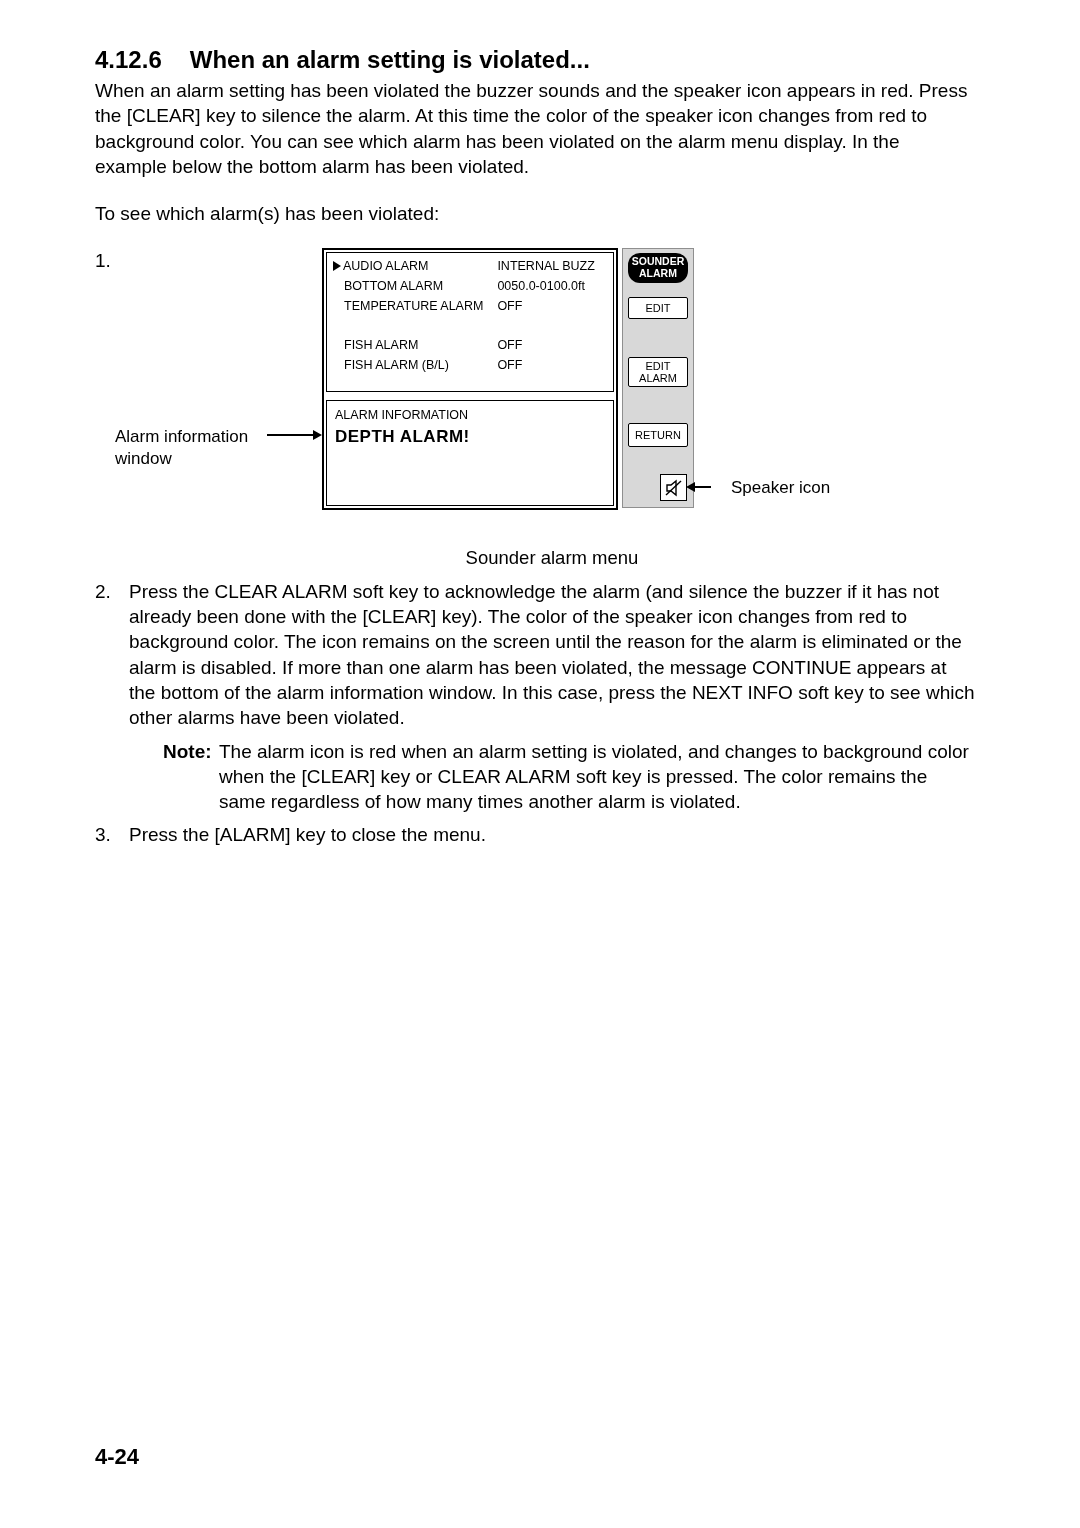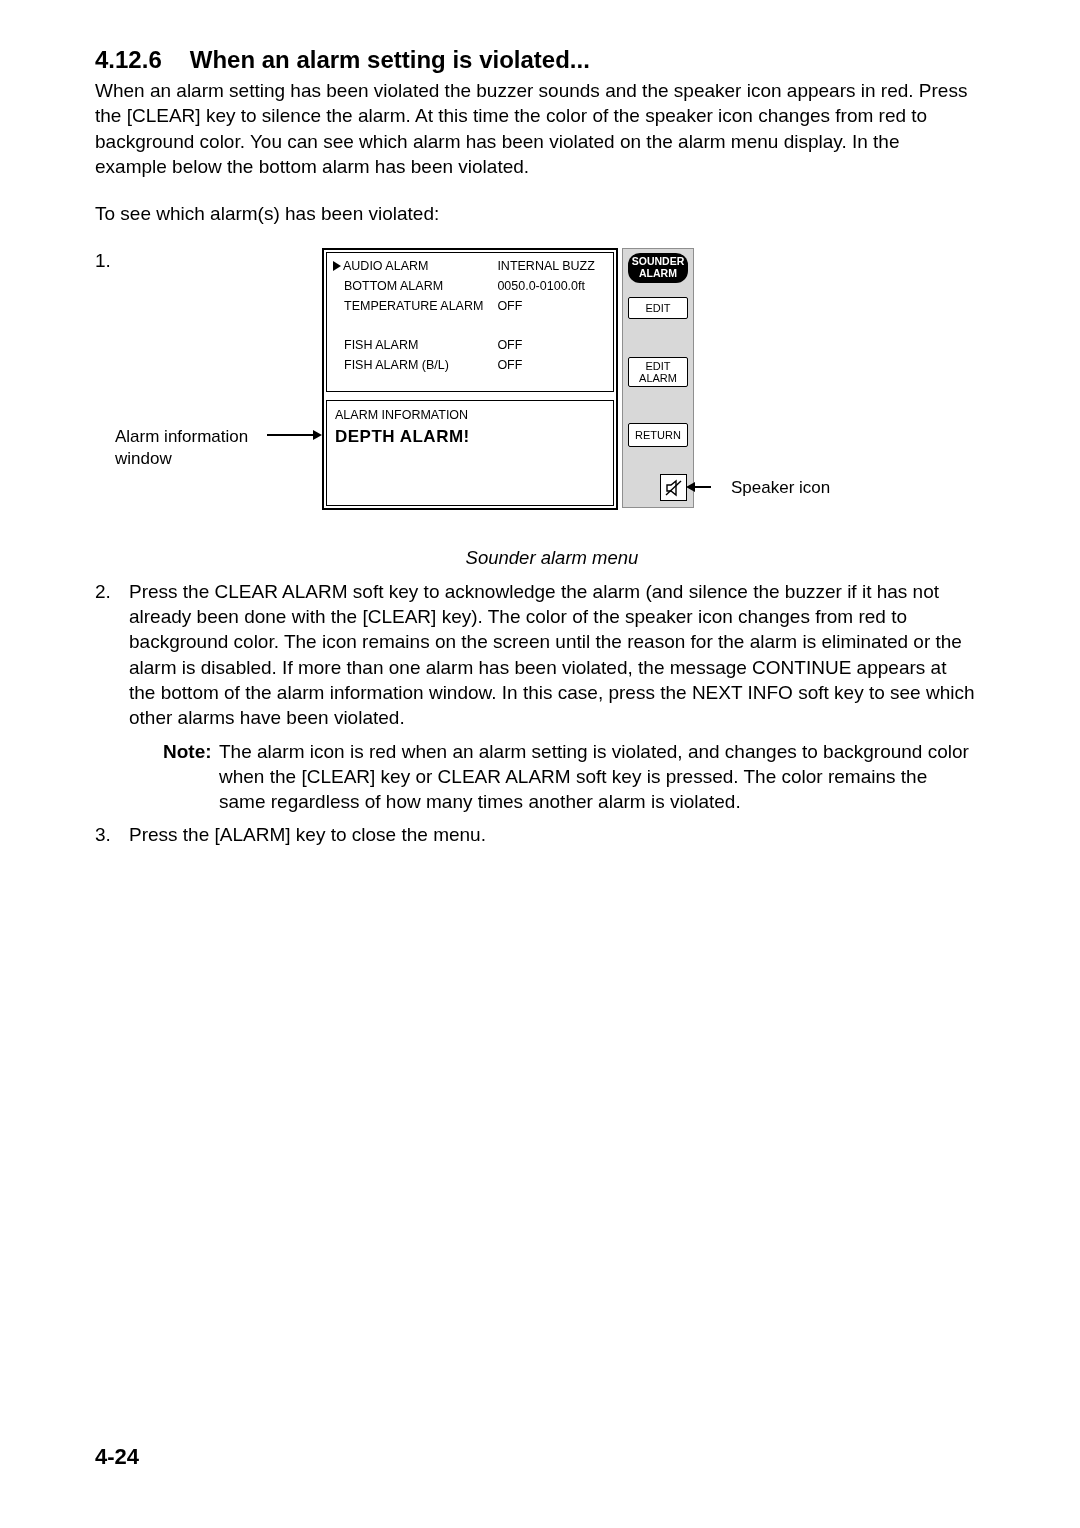--- a/index.html
+++ b/index.html
@@ -38,21 +38,21 @@
   .soft-btn{position:absolute;left:5px;width:60px;background:#fff;border:1.5px solid #000;border-radius:2px;font-size:11px;text-align:center;line-height:1.15;display:flex;flex-direction:column;justify-content:center;box-sizing:border-box}
   .edit{top:48px;height:22px}
   .clear{top:108px;height:30px}
   .return{top:174px;height:24px}
   .spk-box{position:absolute;left:545px;top:226px;width:25px;height:25px;border:1.5px solid #000;background:#fff;display:flex;align-items:center;justify-content:center}
   .spk-icon{display:inline-block}
   
   .callout-right-line{position:absolute;left:576px;top:238px;width:20px;height:2px;background:#000}
   .callout-right-arrow{position:absolute;left:571px;top:234px;width:0;height:0;border-right:9px solid #000;border-top:5px solid transparent;border-bottom:5px solid transparent}
   .callout-right{position:absolute;left:616px;top:229px;font-size:17px}
-  .fig-caption{text-align:center;font-style:italic;font-size:18.5px;margin:0 0 8px 0}
+  .fig-caption{text-align:center;font-size:18.5px;margin:0 0 8px 0}
   .page-num{position:absolute;left:95px;bottom:58px;font-weight:700;font-size:22px}
 </style>
 </head>
 <body>
 
 <div class="page">
 
 
   <div class="sec-row">
     <div class="sec-num">4.12.6</div>

